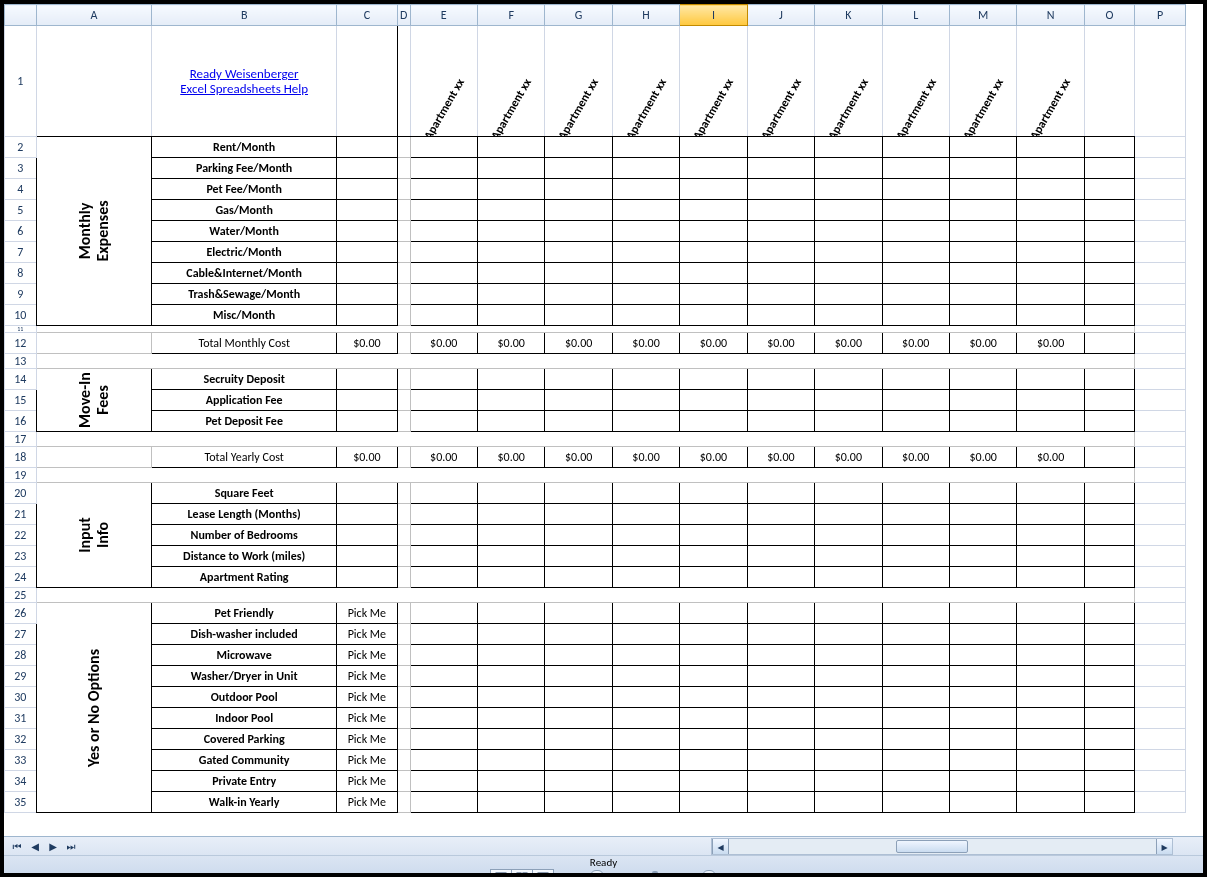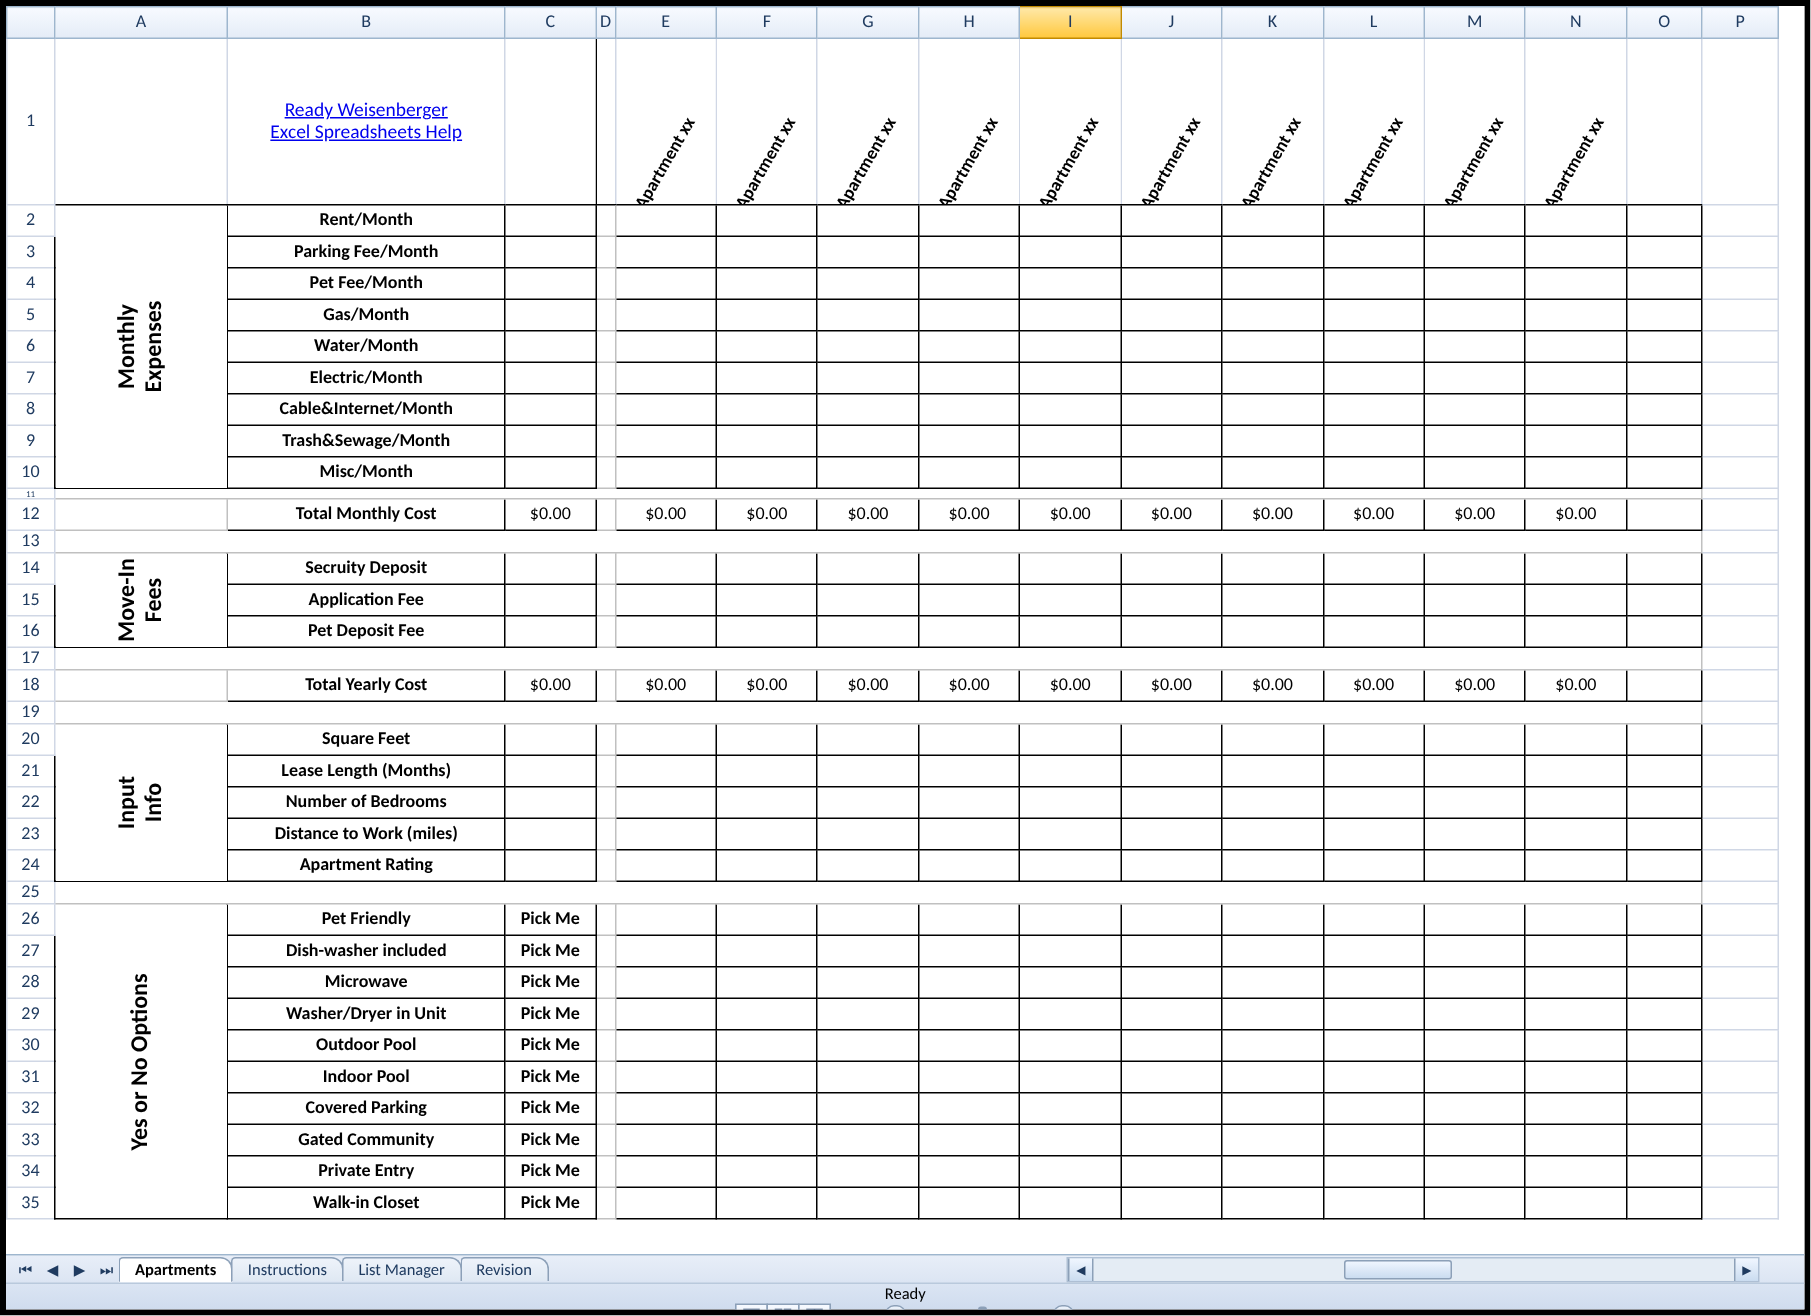--- a/index.html
+++ b/index.html
@@ -81,34 +81,33 @@
     border: 1px solid #000 !important;
   }
   td.yellow { background: #ffff00; border: 1px solid #000 !important; }
   td.blue   { background: #1fb5e6; border: 1px solid #000 !important; }
   td.black  { background: #000; border: 1px solid #000 !important; }
   td.gray   { background: #c0c0c0; border: 1px solid #c0c0c0 !important; }
   td.maroon-label {
     background: #b54c4c;
     border: 1px solid #000 !important;
     text-align: right;
-    font-weight: bold;
+    font-weight: normal;
     padding-right: 4px;
   }
   td.maroon-val {
     background: #b54c4c;
     border: 1px solid #000 !important;
     text-align: center;
     font-weight: normal;
   }
   td.pickme {
     background: #1fb5e6;
     border: 1px solid #000 !important;
     text-align: center;
-    font-weight: bold;
   }
   td.links {
     background: #fff;
     border: 1px solid #d0d7e5;
     text-align: center;
   }
   td.links a {
     color: #0000ee;
     text-decoration: underline;
     font-size: 13px;
@@ -869,21 +868,21 @@
             <td class="blue"></td>
             <td class="blue"></td>
             <td class="blue"></td>
             <td class="blue"></td>
             <td class="blue"></td>
             <td class="black"></td>
             <td></td>
           </tr>
           <tr>
             <th class="row-hdr">35</th>
-            <td class="right-label">Walk-in Closet</td>
+            <td class="right-label">Walk-in Yearly</td>
             <td class="pickme">Pick Me</td>
             <td class="gray"></td>
             <td class="blue"></td>
             <td class="blue"></td>
             <td class="blue"></td>
             <td class="blue"></td>
             <td class="blue"></td>
             <td class="blue"></td>
             <td class="blue"></td>
             <td class="blue"></td>
@@ -895,21 +894,20 @@
         </tbody>
     </table>
   </div>
 
   <div class="bottom-bar">
     <div class="tabs-row">
       <span class="nav-btn">⏮</span>
       <span class="nav-btn">◀</span>
       <span class="nav-btn">▶</span>
       <span class="nav-btn">⏭</span>
-      <span id="tabs-container"><span class="tab active">Apartments</span><span class="tab">Instructions</span><span class="tab">List Manager</span><span class="tab">Revision</span></span>
       <div class="hscroll-track">
         <div class="hscroll-btn" style="left:0">◀</div>
         <div class="hscroll-thumb"></div>
         <div class="hscroll-btn" style="right:0;border-right:none">▶</div>
       </div>
     </div>
     <div class="status-row">
       <span>Ready</span>
       <div style="display:flex;align-items:center;gap:8px">
         <div class="view-btns">

